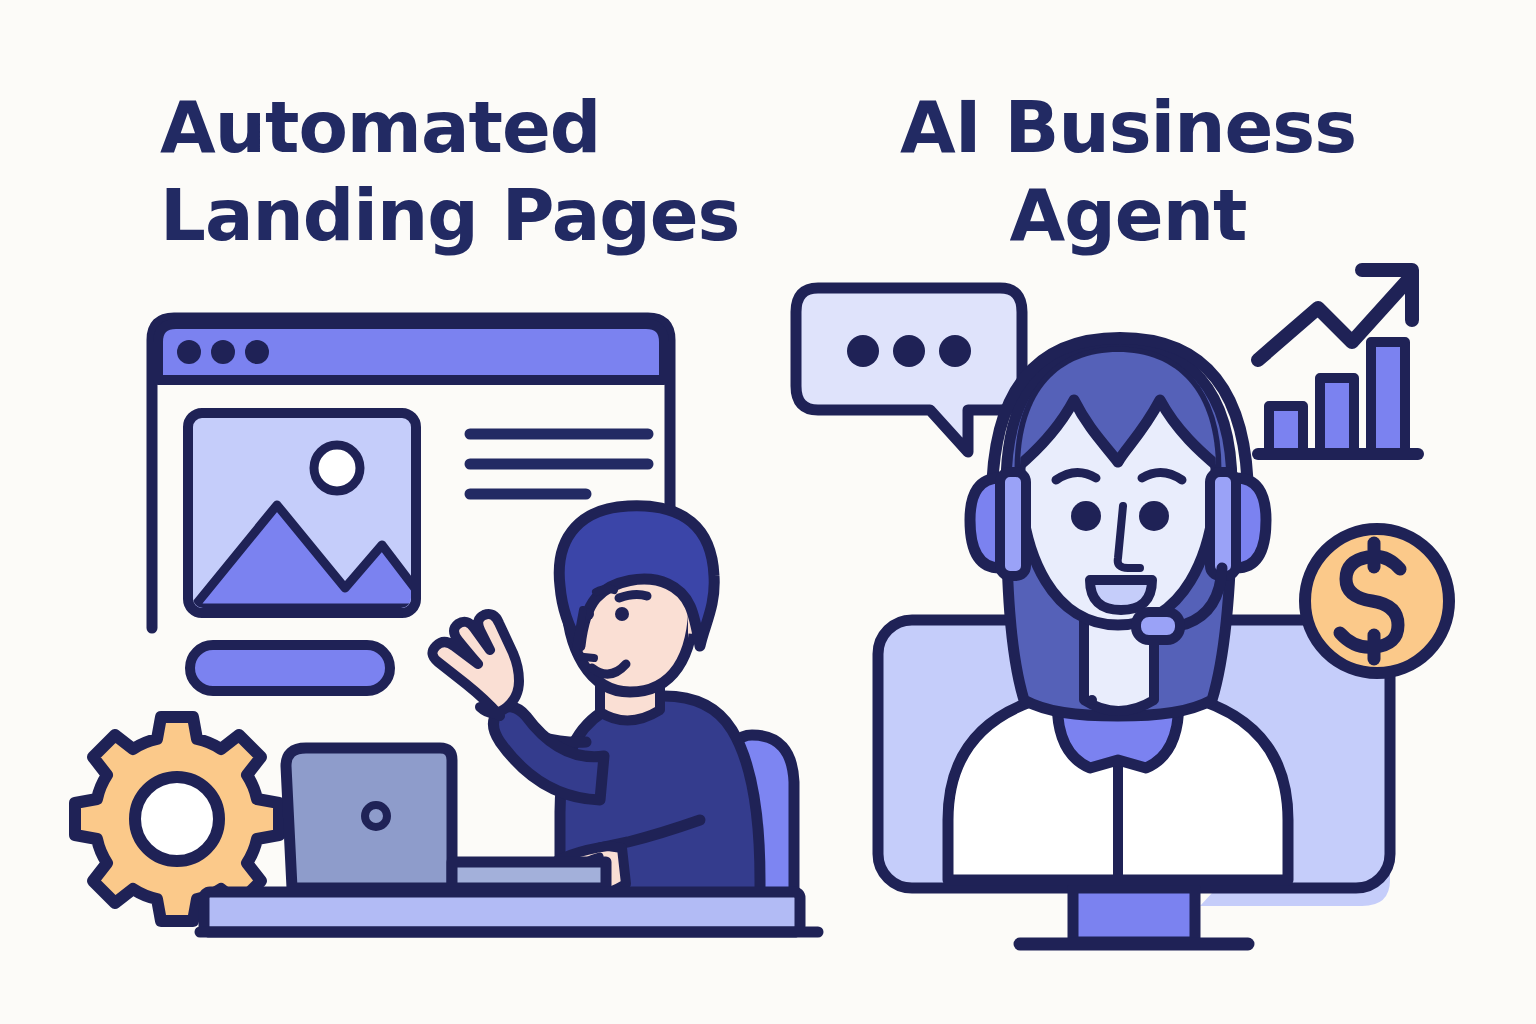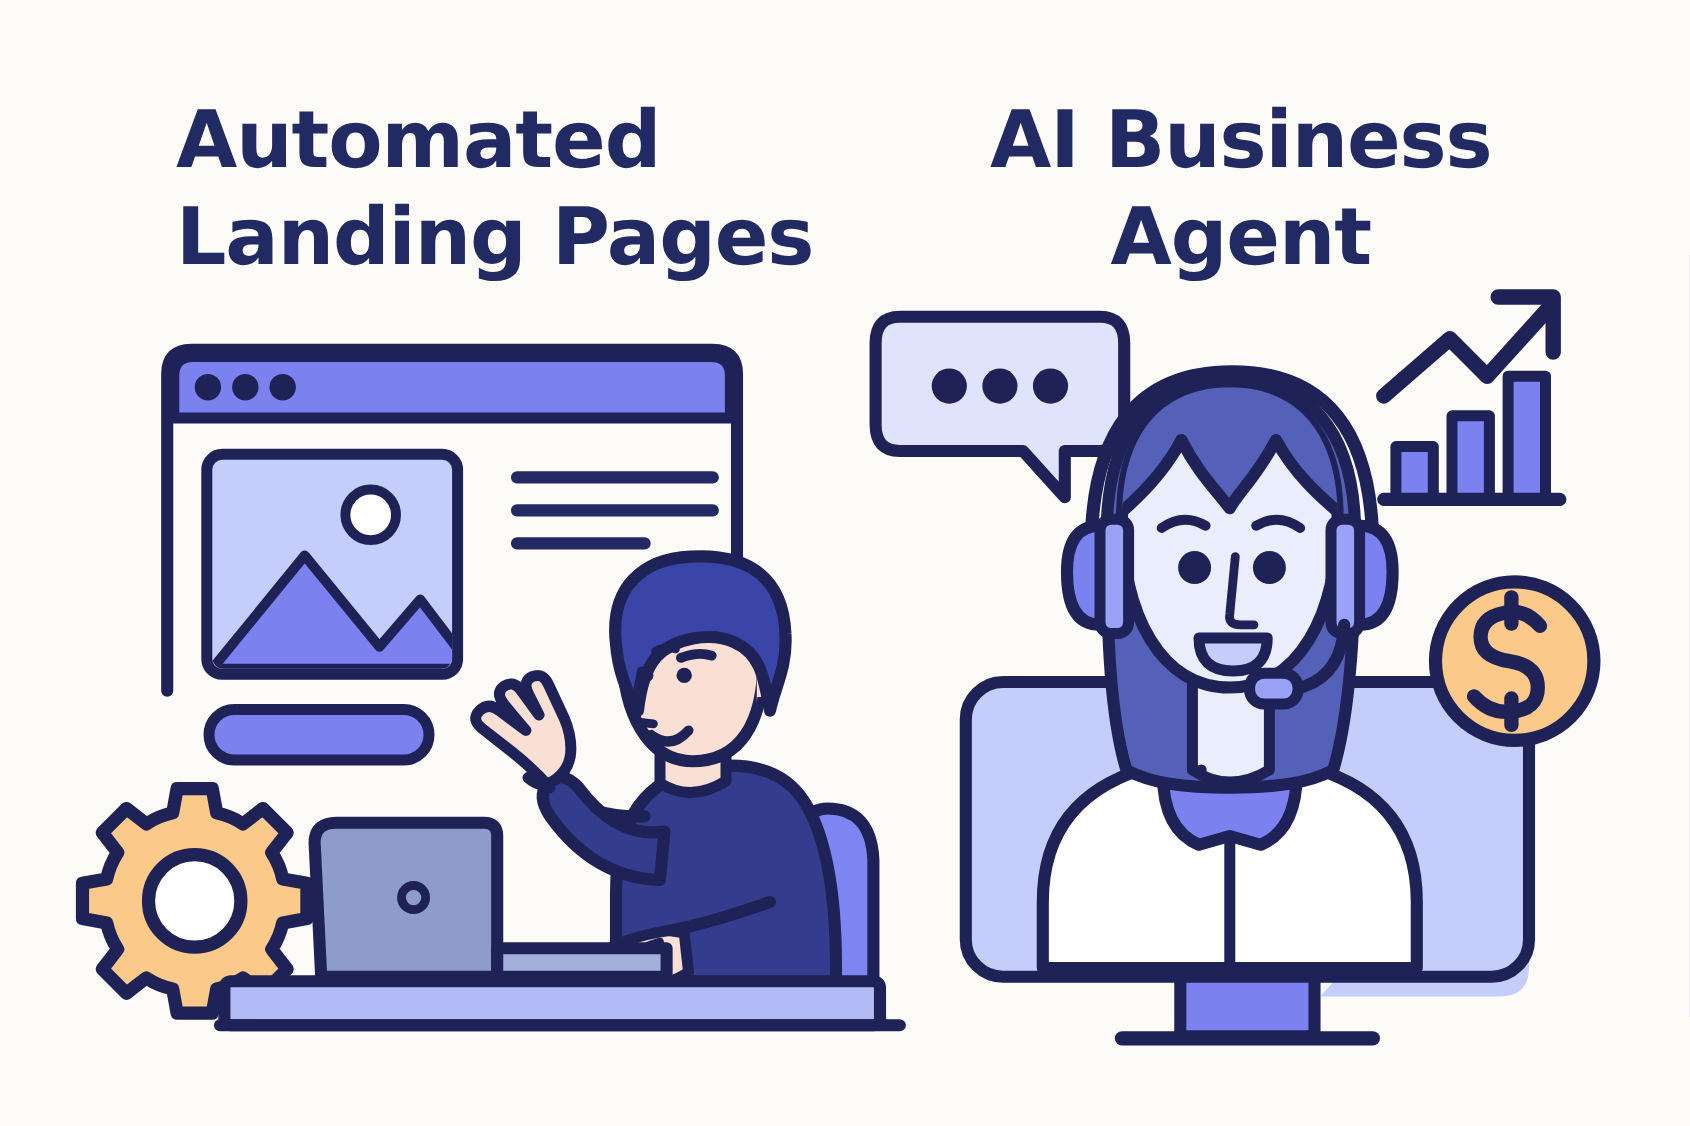--- a/index.html
+++ b/index.html
@@ -11,21 +11,21 @@
   body {
     width: 1536px;
     height: 1024px;
     overflow: hidden;
     font-family: "DejaVu Sans", "Liberation Sans", sans-serif;
   }
   #stage {
     position: relative;
     width: 1536px;
     height: 1024px;
-    background: #c4b5fd;
+    background: #be185d;
   }
   #illustration {
     position: absolute;
     inset: 0;
     width: 1536px;
     height: 1024px;
     display: block;
   }
   .title-text {
     font-family: "DejaVu Sans", "Liberation Sans", sans-serif;

